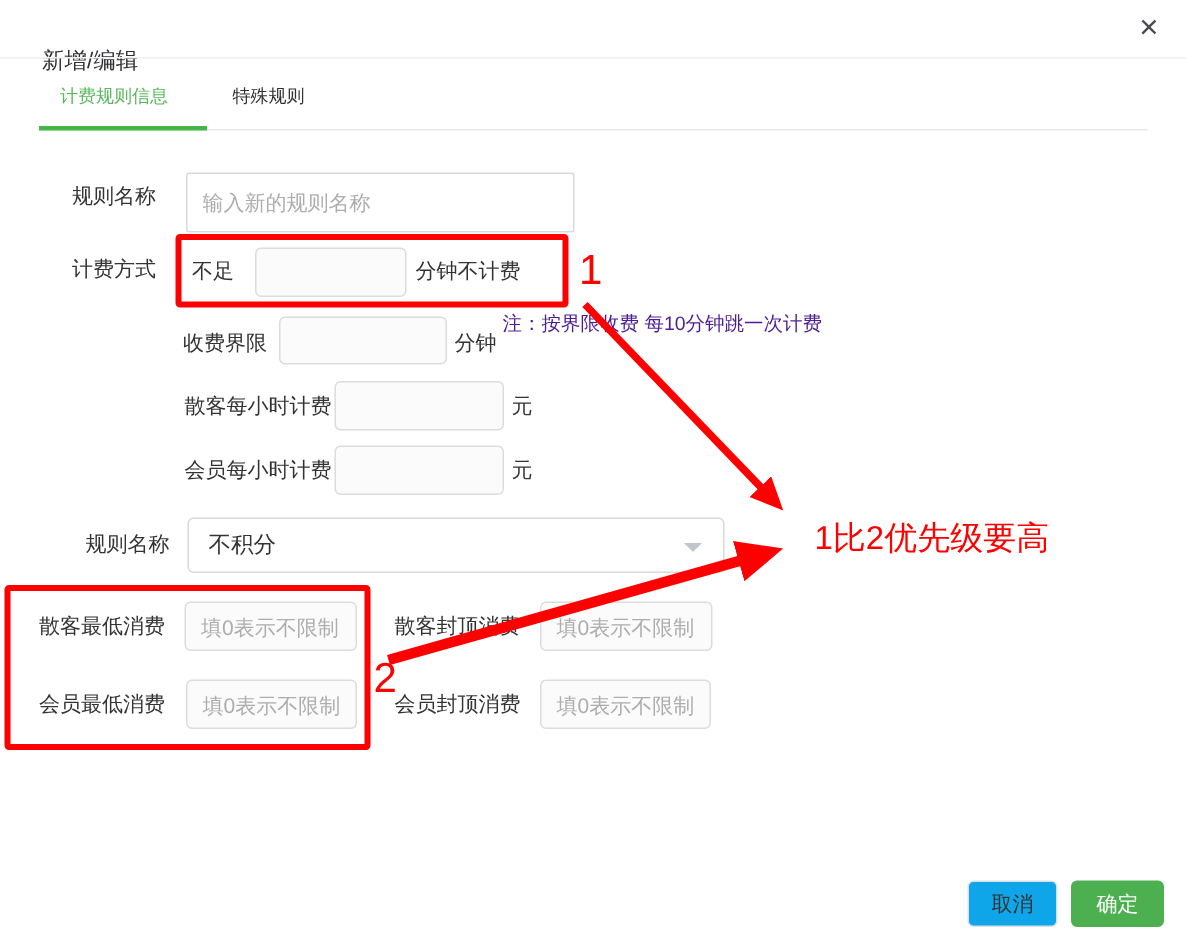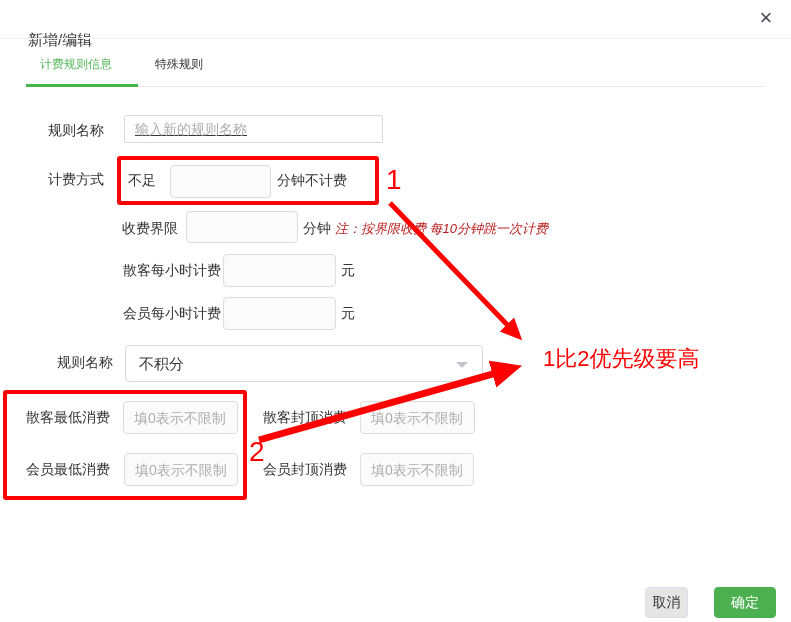--- a/index.html
+++ b/index.html
@@ -21,31 +21,31 @@
   .tab-underline { position:absolute; left:26px; top:84px; width:112px; height:3px; background:#44b549; }
 
   
   .flabel { position:absolute; font-size:14px; color:#333; white-space:nowrap; }
   .ftext  { position:absolute; font-size:14px; color:#333; white-space:nowrap; }
   .tinput { position:absolute; border:1px solid #dcdcdc; border-radius:4px; background:#fbfbfb;
             font-size:14px; color:#333; padding:0 10px; outline:none; }
   .tinput::placeholder { color:#adadad; }
   .winput { background:#fff; border:1px solid #d9d9d9; border-radius:2px; }
 
-  .rule-name-input { left:124px; top:115px; width:259px; height:28px;text-decoration:underline; }
+  .rule-name-input { left:124px; top:115px; width:259px; height:40px; }
   .lbl-rule   { left:48px;  top:122px; }
   .lbl-bill   { left:48px;  top:171px; }
   .txt-buzu   { left:128px; top:172px; }
   .bill-input { left:170px; top:165px; width:101px; height:33px; }
   .txt-bufee  { left:277px; top:172px; }
 
   .lbl-limit   { left:122px; top:220px;font-family:Liberation Mono, monospace; }
   .limit-input { left:186px; top:211px; width:112px; height:32px; }
   .txt-min     { left:303px; top:220px;font-family:Liberation Mono, monospace; }
-  .limit-note  { position:absolute; left:335px; top:220px; font-size:13px; color:#b91c1c; white-space:nowrap;font-style:italic; }
+  .limit-note  { position:absolute; left:335px; top:207px; font-size:13px; color:#4c1d95; white-space:nowrap; }
 
   .lbl-ghour   { left:123px; top:262px; }
   .ghour-input { left:223px; top:254px; width:113px; height:33px; }
   .txt-yuan1   { left:341px; top:262px; }
   .lbl-mhour   { left:123px; top:305px; }
   .mhour-input { left:223px; top:297px; width:113px; height:33px; }
   .txt-yuan2   { left:341px; top:305px; }
 
   .lbl-points { left:57px; top:354px; }
   .points-select { position:absolute; left:125px; top:345px; width:358px; height:37px;
@@ -71,21 +71,21 @@
   .marker { position:absolute; color:#fe0000; font-size:28px; line-height:28px; pointer-events:none; }
   .marker1 { left:386px; top:166px; }
   .marker2 { left:249px; top:438px; }
   .priority-note { position:absolute; left:543px; top:344px; font-size:22px; color:#fe0000;
                    white-space:nowrap; pointer-events:none; }
   .arrows { position:absolute; left:0; top:0; width:791px; height:622px; pointer-events:none; }
 
   
   .btn { position:absolute; top:587px; height:31px; border-radius:4px; font-size:14px;
          text-align:center; line-height:29px; cursor:pointer; }
-  .btn-cancel { left:645px; width:43px; background:#e5e5e5; border:1px solid #dcdfe6; color:#333; }
+  .btn-cancel { left:645px; width:60px; background:#0ea5e9; border:1px solid #dcdfe6; color:#333; }
   .btn-confirm { left:714px; width:62px; background:#4cb050; border:1px solid #4cb050; color:#fff; }
 </style>
 </head>
 <body>
 
 <div class="dialog">
 
   <div class="dlg-title">新增/编辑</div>
   <div class="dlg-close">×</div>
   <div class="header-line"></div>

